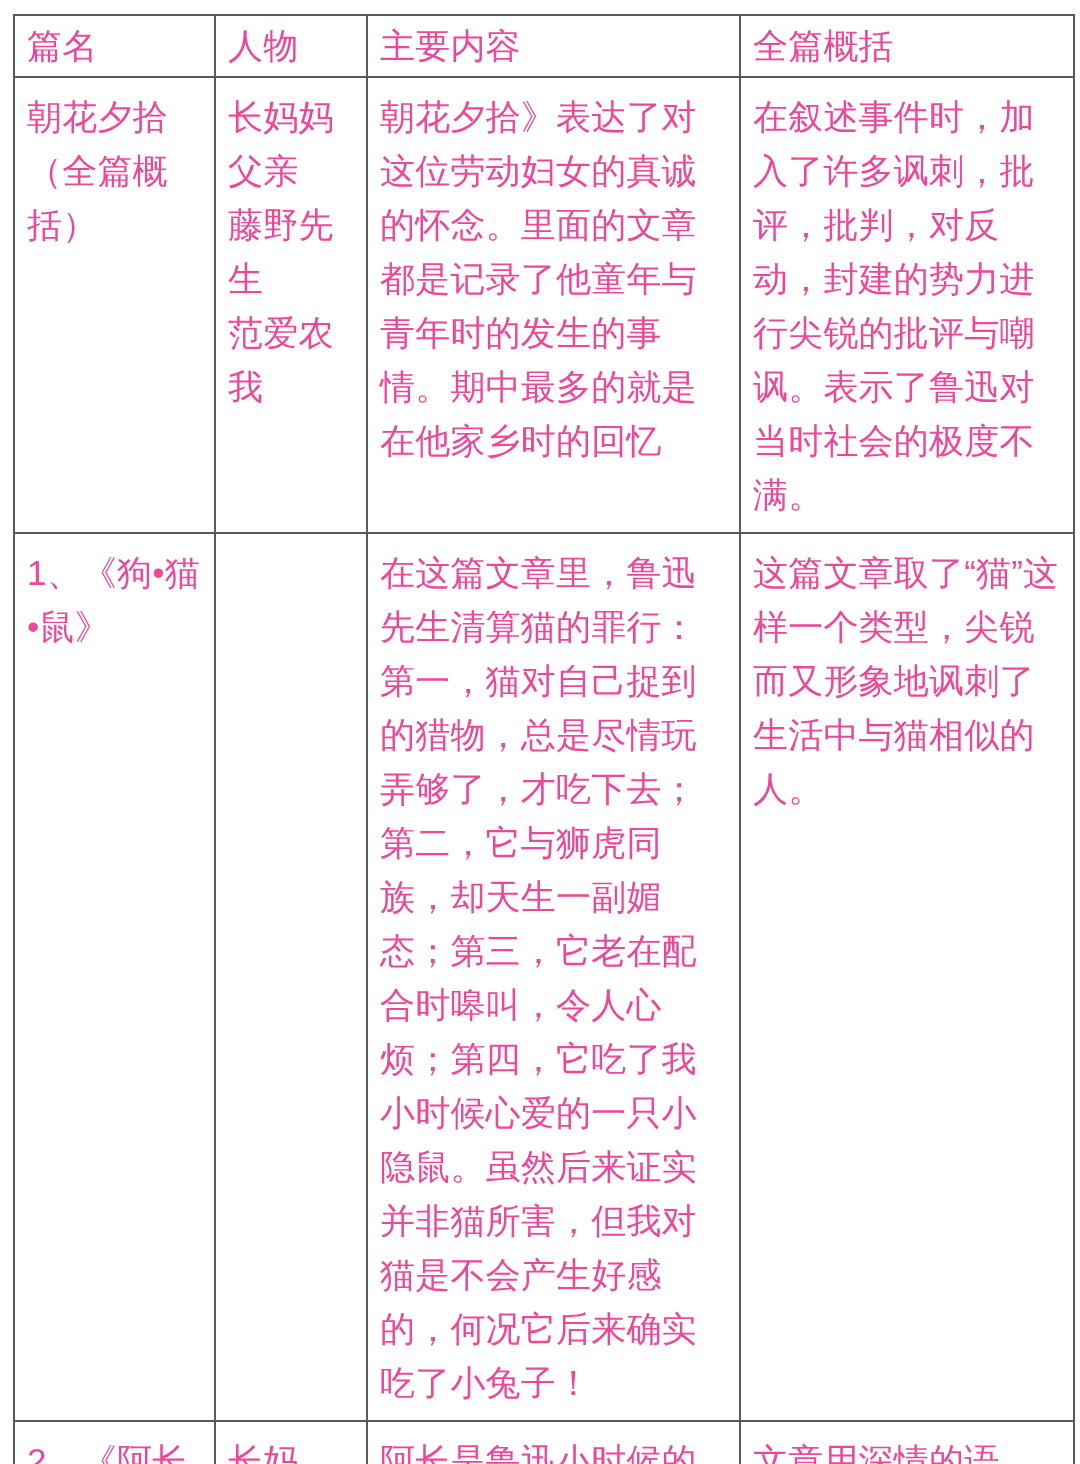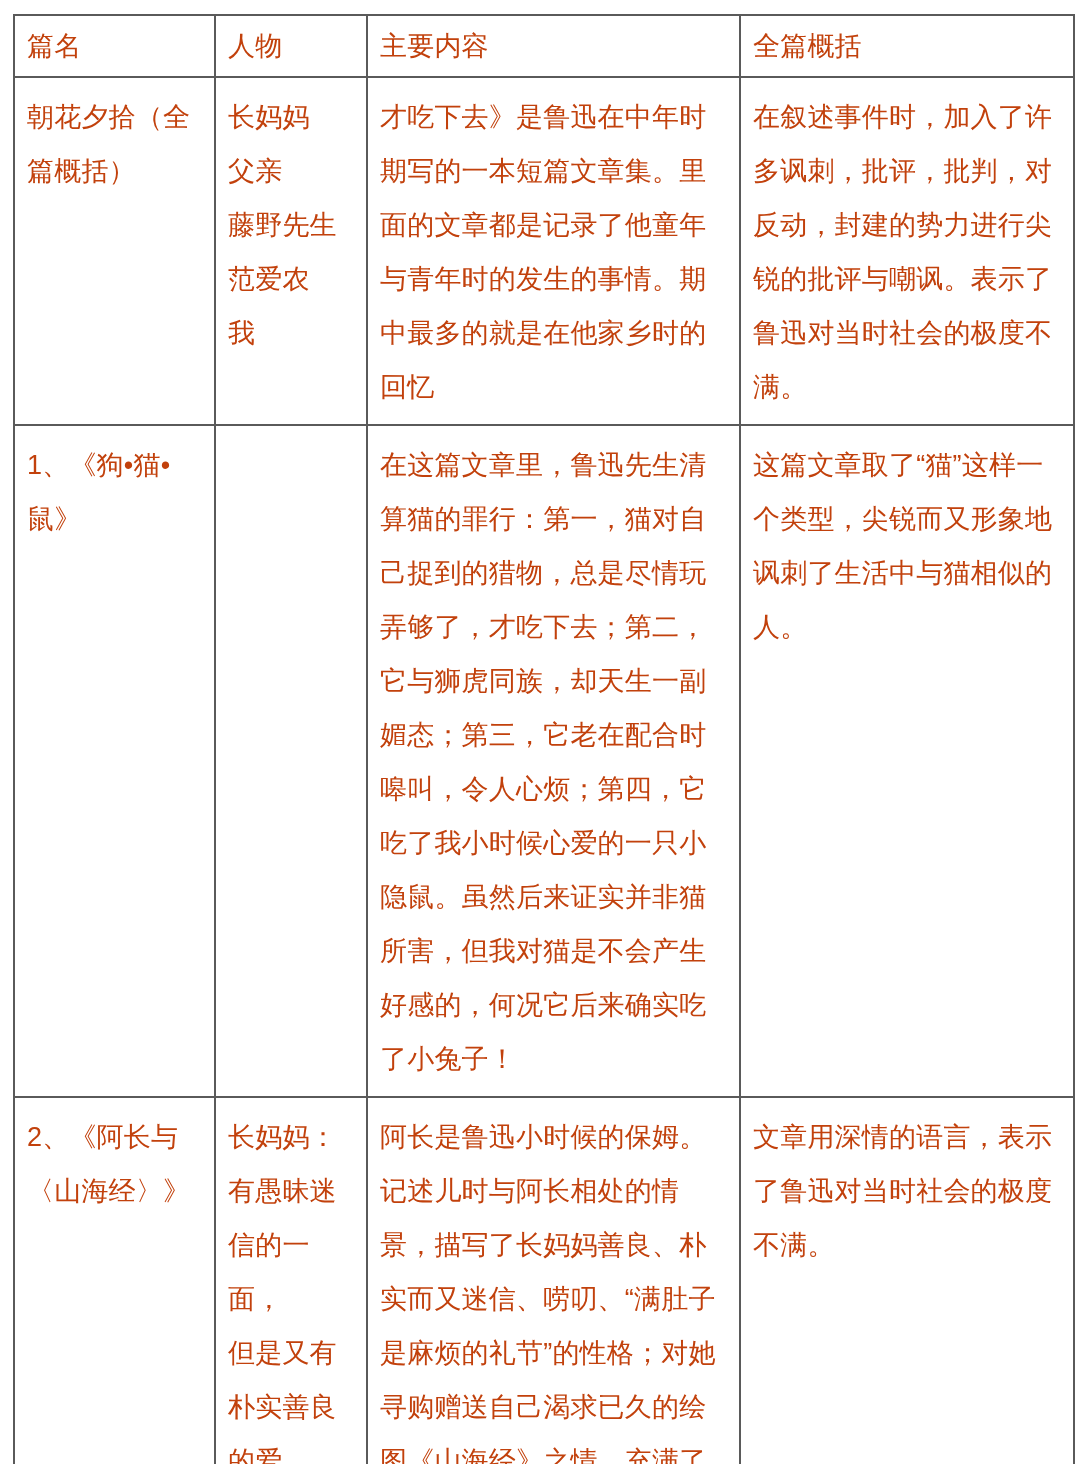--- a/index.html
+++ b/index.html
@@ -28,23 +28,23 @@
     top: 14px;
     width: 1060px;
     border-collapse: collapse;
     table-layout: fixed;
   }
 
   table.notes-table td {
     border: 2px solid #5a5a5a;
     vertical-align: top;
     padding: 12px 10px 10px 12px;
-    font-size: 27px;
+    font-size: 35px;
     line-height: 54px;
-    color: #c2410c;
+    color: #ec4899;
     letter-spacing: 0.2px;
     word-break: break-all;
     overflow-wrap: anywhere;
   }
 
   
   col.c-title   { width: 201px; }
   col.c-people  { width: 152px; }
   col.c-content { width: 373px; }
   col.c-theme   { width: 334px; }
@@ -102,21 +102,21 @@
           <span class="cell-text">朝花夕拾（全篇概括）</span>
         </td>
         <td>
           <span class="cell-text">长妈妈
 父亲
 藤野先生
 范爱农
 我</span>
         </td>
         <td>
-          <span class="cell-text">才吃下去》是鲁迅在中年时期写的一本短篇文章集。里面的文章都是记录了他童年与青年时的发生的事情。期中最多的就是在他家乡时的回忆</span>
+          <span class="cell-text">朝花夕拾》表达了对这位劳动妇女的真诚的怀念。里面的文章都是记录了他童年与青年时的发生的事情。期中最多的就是在他家乡时的回忆</span>
         </td>
         <td>
           <span class="cell-text">在叙述事件时，加入了许多讽刺，批评，批判，对反动，封建的势力进行尖锐的批评与嘲讽。表示了鲁迅对当时社会的极度不满。</span>
         </td>
       </tr>
 
       <tr class="row-2">
         <td>
           <span class="cell-text">1、《狗•猫•鼠》</span>
         </td>

